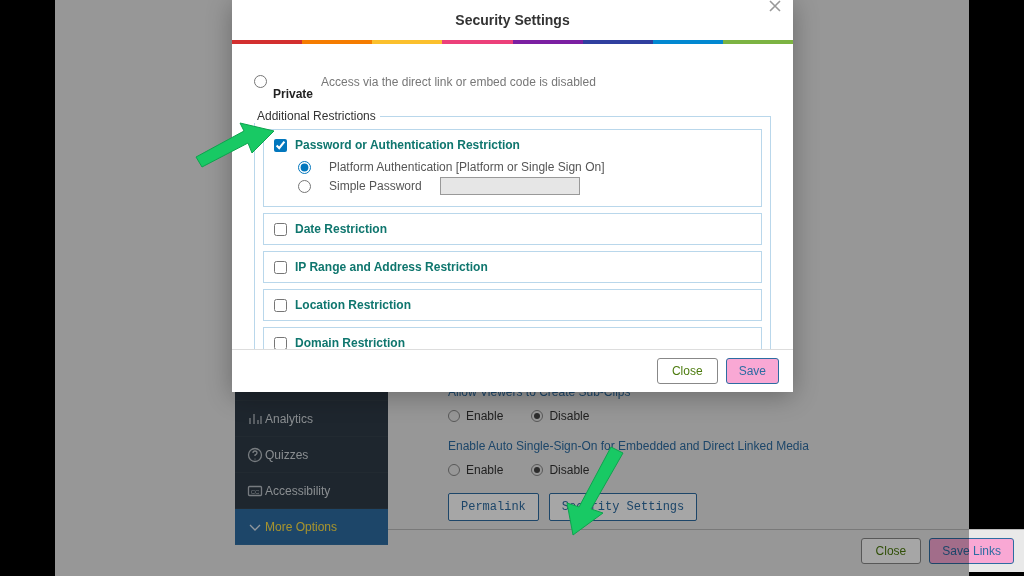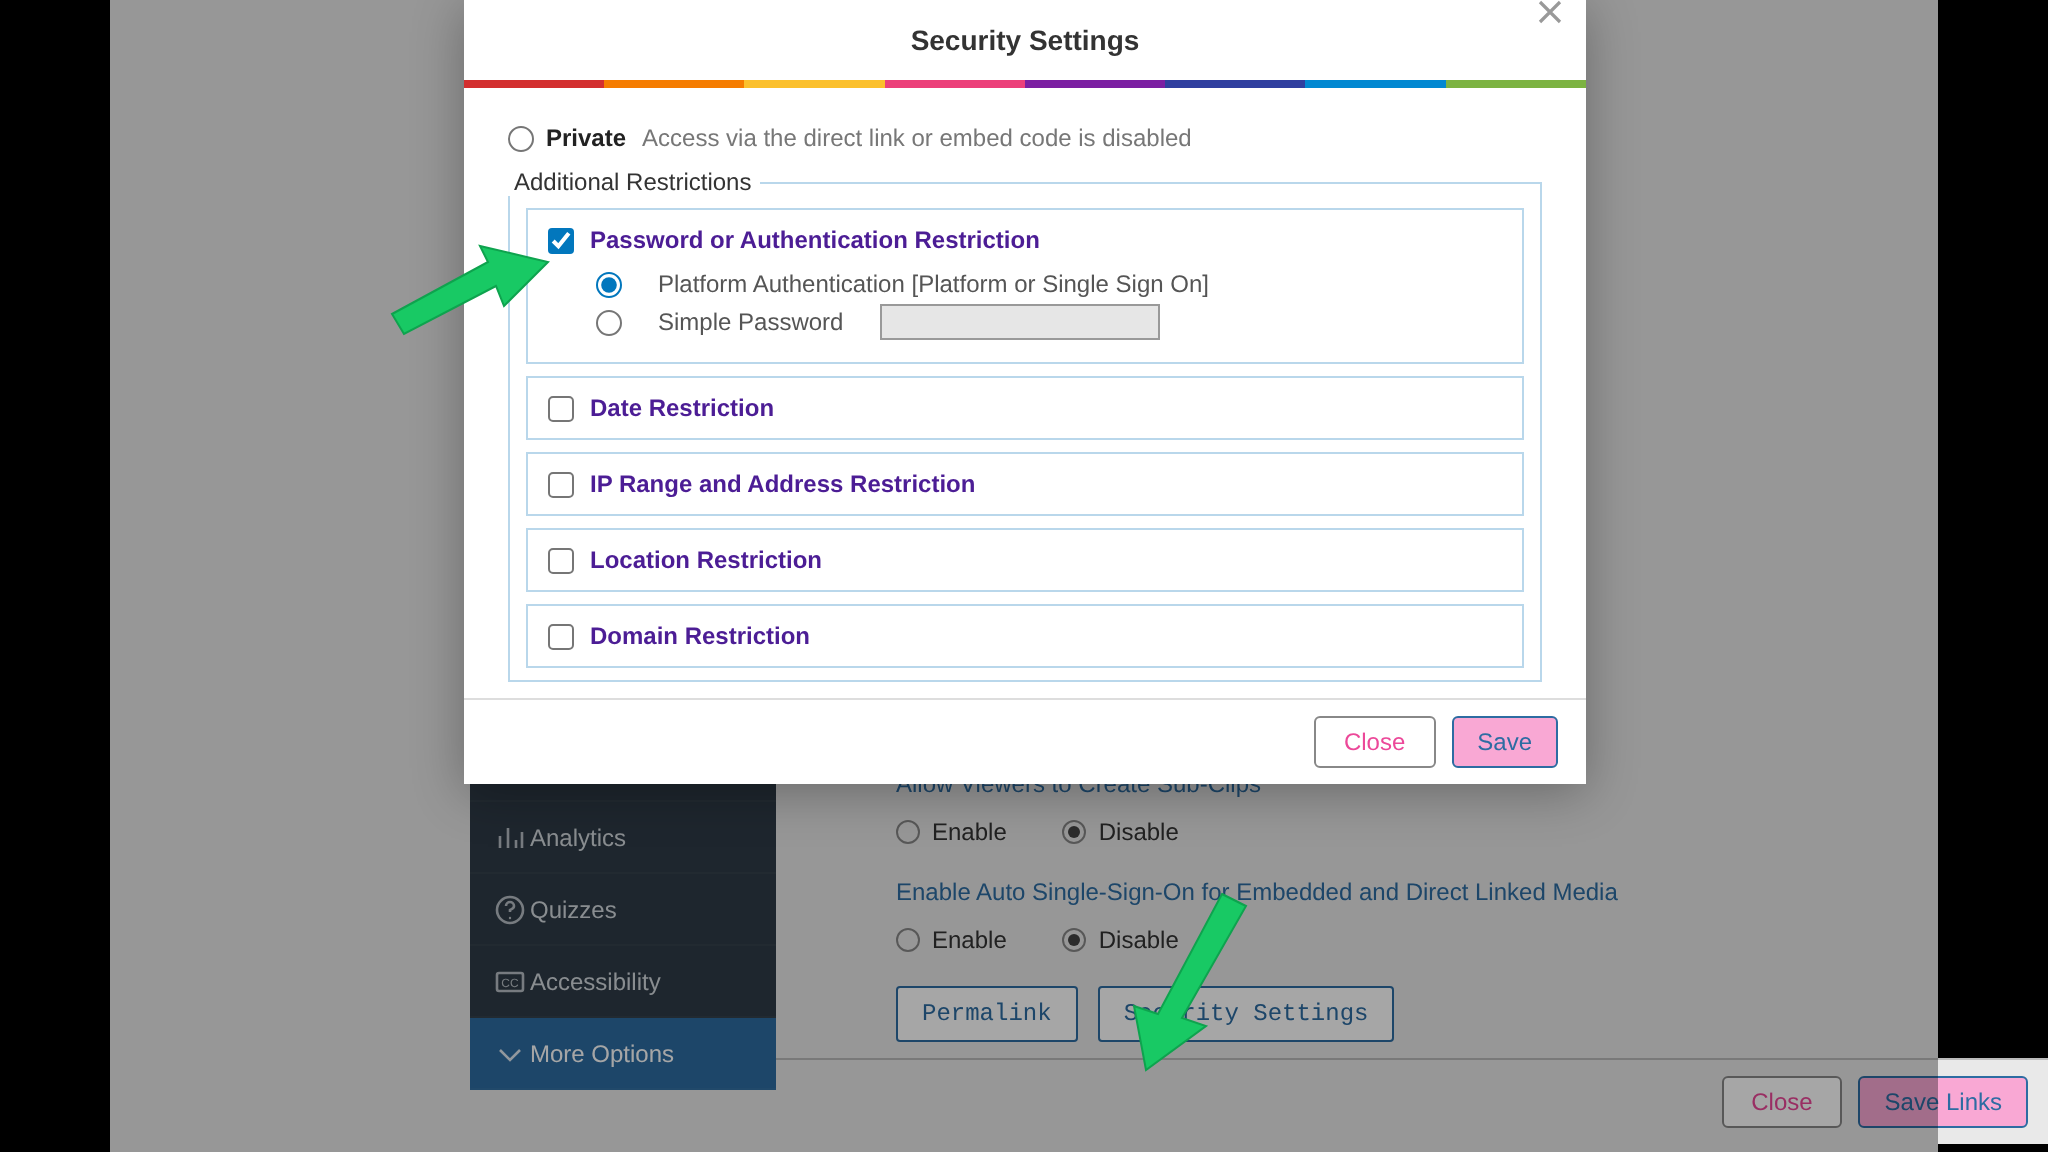--- a/index.html
+++ b/index.html
@@ -5,55 +5,55 @@
   * { box-sizing: border-box; margin: 0; padding: 0; font-family: Arial, Helvetica, sans-serif; }
   html, body { width: 1024px; height: 576px; background: #000; overflow: hidden; }
   .stage { position: relative; width: 1024px; height: 576px; background: #000; }
 
   
   .bg-page { position: absolute; left: 55px; top: 0; width: 914px; height: 576px; background: #e9e9e9; }
   .bg-overlay { position: absolute; inset: 0; background: rgba(0,0,0,0.35); pointer-events: none; }
 
   .sidebar { position: absolute; left: 180px; top: 365px; width: 153px; background: #2f3b47; color: #d3d9de; font-size: 12px; }
   .sidebar-item { display: flex; align-items: center; gap: 2px; height: 36px; padding: 0 12px; border-bottom: 1px solid rgba(255,255,255,0.03); cursor: pointer; }
-  .sidebar-item.active { background: #2d6ca2; color: #ffffff; }
+  .sidebar-item.active { background: #2d6ca2; color: #fde047; }
   .sidebar-icon { width: 16px; height: 16px; display:flex; align-items:center; justify-content:center; opacity:0.85; }
   .sidebar-icon svg { width:16px; height:16px; stroke:#cfd6db; stroke-width:1.3; fill:none; }
 
   .bg-content { position: absolute; left: 333px; top: 365px; width: 716px; padding: 20px 20px 0 60px; font-size: 12px; color: #333; }
   .bg-section-title { color: #2d6ca2; font-size: 12px; margin-bottom: 6px; }
   .bg-radio-row { display:flex; gap: 28px; align-items:center; margin-bottom: 12px; color:#333; }
   .faux-radio { width:12px; height:12px; border:1px solid #888; border-radius:50%; display:inline-flex; align-items:center; justify-content:center; }
   .faux-radio.checked::after { content:""; width:6px; height:6px; background:#444; border-radius:50%; }
   .bg-buttons { display:flex; gap:10px; margin-top:10px; }
   .btn-outline { background:#fff; border:1.5px solid #2d6ca2; color:#2d6ca2; padding:6px 12px; font-size:12px; border-radius:2px; cursor:pointer;font-family:Liberation Mono, monospace; }
 
   .bg-footer { position:absolute; left:333px; bottom:4px; width:636px; border-top:1px solid #bbb; padding:8px 10px 8px 0; display:flex; justify-content:flex-end; gap:8px; background:#e9e9e9; }
-  .btn-plain { background:#fff; border:1px solid #888; color:#ec4899; padding:5px 14px; font-size:12px; border-radius:3px; cursor:pointer; }
+  .btn-plain { background:#fff; border:1px solid #888; color:#4d7c0f; padding:5px 14px; font-size:12px; border-radius:3px; cursor:pointer; }
   .btn-primary-out { background:#f9a8d4; border:1.5px solid #2d6ca2; color:#2d6ca2; padding:5px 12px; font-size:12px; border-radius:3px; cursor:pointer; }
 
   
   .modal { position:absolute; left:232px; top:0; width:561px; height:392px; background:#fff; box-shadow:0 4px 24px rgba(0,0,0,0.3); }
   .modal-header { position:relative; height:40px; display:flex; align-items:center; justify-content:center; }
   .modal-title { font-size:14px; font-weight:bold; color:#333; }
   .modal-close { position:absolute; right:6px; top:-6px; width:24px; height:24px; display:flex; align-items:center; justify-content:center; color:#999; cursor:pointer; font-size:18px; }
   .rainbow { height:4px; width:100%; background: linear-gradient(to right,#d32f2f 0 12.5%,#f57c00 12.5% 25%,#fbc02d 25% 37.5%,#ec407a 37.5% 50%,#7b1fa2 50% 62.5%,#303f9f 62.5% 75%,#0288d1 75% 87.5%,#7cb342 87.5% 100%); }
   .modal-body { padding:14px 22px 6px 22px; font-size:12px; color:#333; }
 
   .radio-row { display:flex; align-items:center; gap:6px; margin:4px 0; }
   .radio-row input { accent-color:#0277bd; cursor:pointer; }
-  .radio-label { font-weight:bold; color:#222; }
+  .radio-label { font-weight:bold; color:#222;margin-top:25px; }
   .radio-desc { color:#777; margin-left:2px; }
 
   fieldset.restrictions { border:1px solid #b9d7eb; margin-top:8px; padding:0; }
   fieldset.restrictions > legend { font-size:12px; color:#333; padding:0 4px; margin-left:-2px; }
   .restrict-box { border:1px solid #b9d7eb; margin:6px 8px; padding:8px 10px; }
   .restrict-row { display:flex; align-items:center; gap:8px; }
   .restrict-row input[type=checkbox] { accent-color:#0277bd; cursor:pointer; }
-  .restrict-label { font-weight:bold; font-size:12px; color:#4c1d95; }
+  .restrict-label { font-weight:bold; font-size:12px; color:#0f766e; }
   .sub-opts { margin:8px 0 2px 24px; font-size:12px; color:#555; }
   .sub-opts .radio-row input { accent-color:#0277bd; }
   .sub-opts .radio-row { margin:3px 0;gap:18px; }
   .sub-opts .opt-label { color:#555; }
   .pw-input { width:140px; height:18px; border:1px solid #999; background:#e6e6e6; }
 
   .modal-footer { position:absolute; left:0; right:0; bottom:0; border-top:1px solid #ddd; padding:8px 14px; display:flex; justify-content:flex-end; gap:8px; background:#fff; }
 
   
   .arrow { position:absolute; pointer-events:none; }

